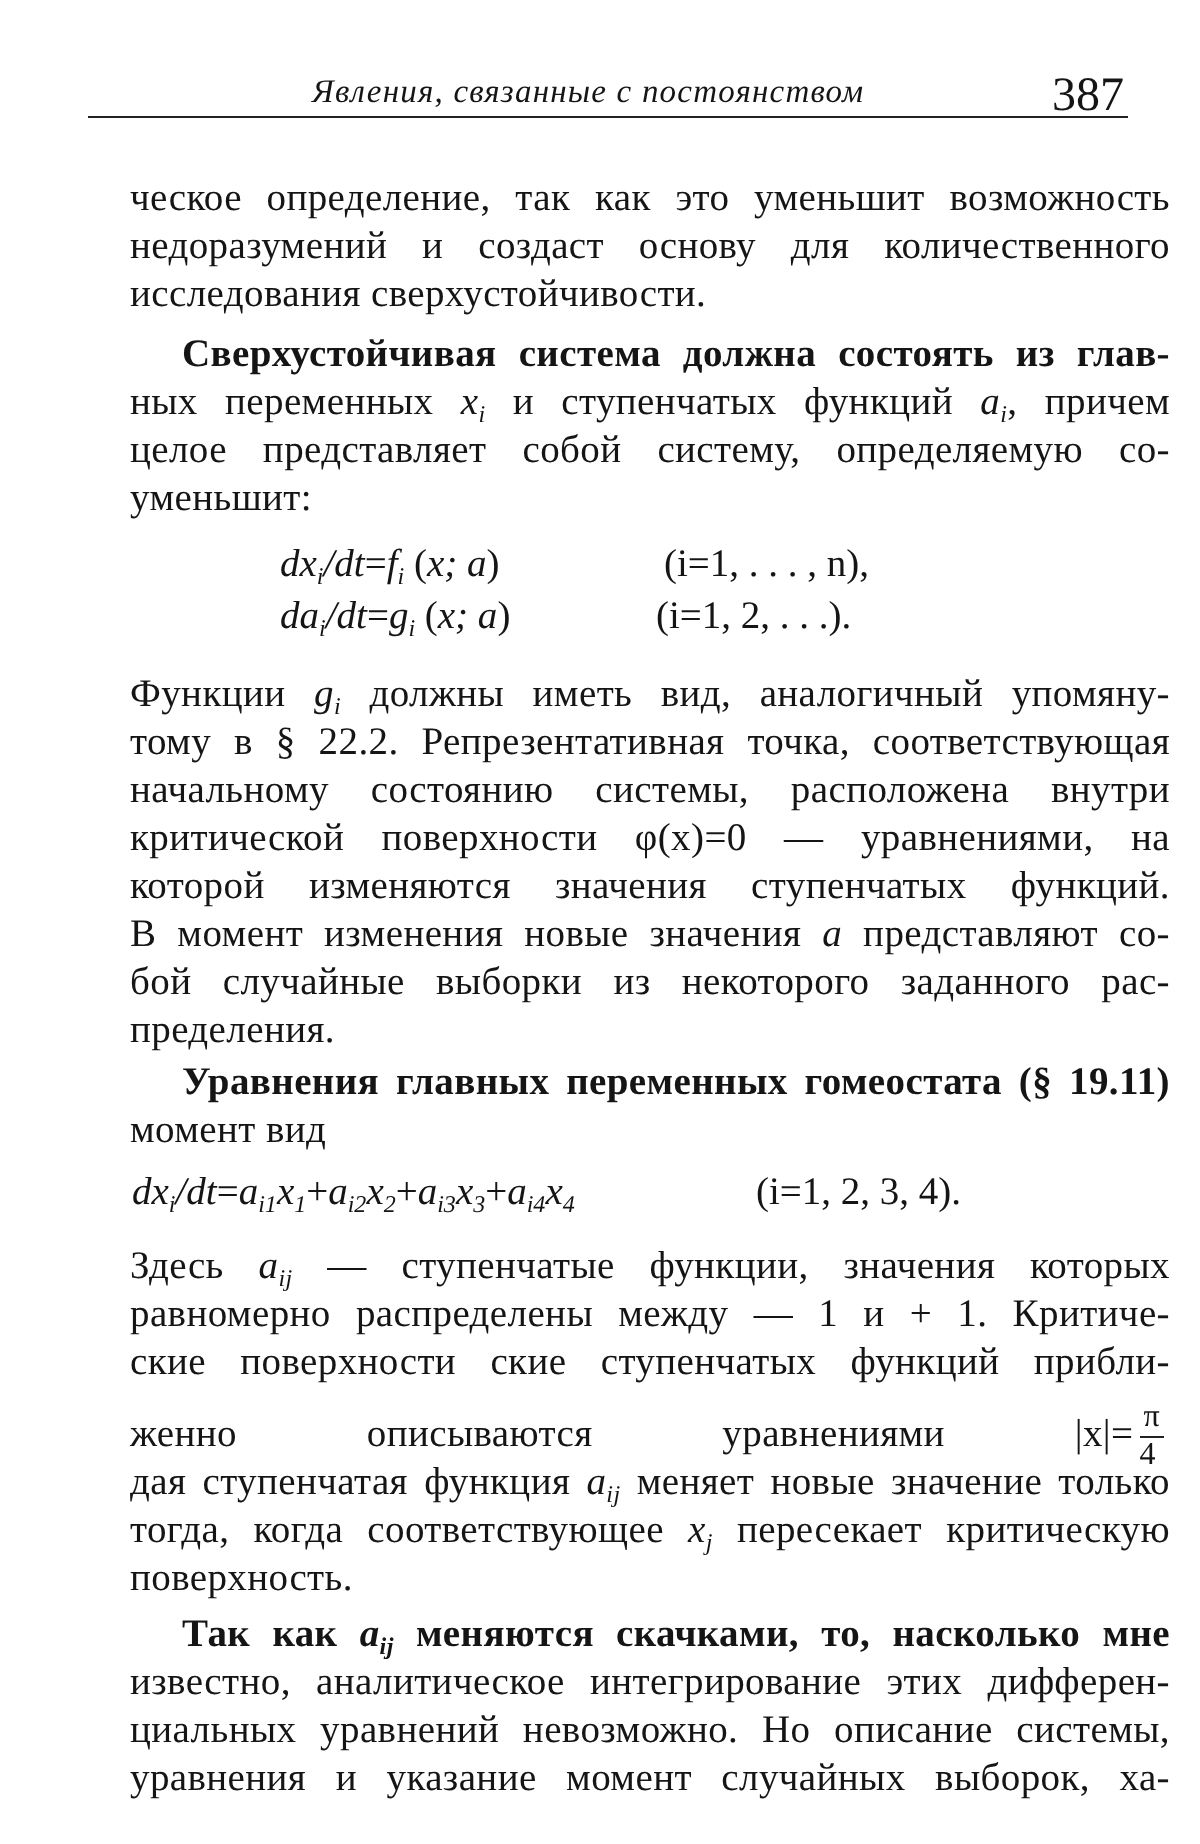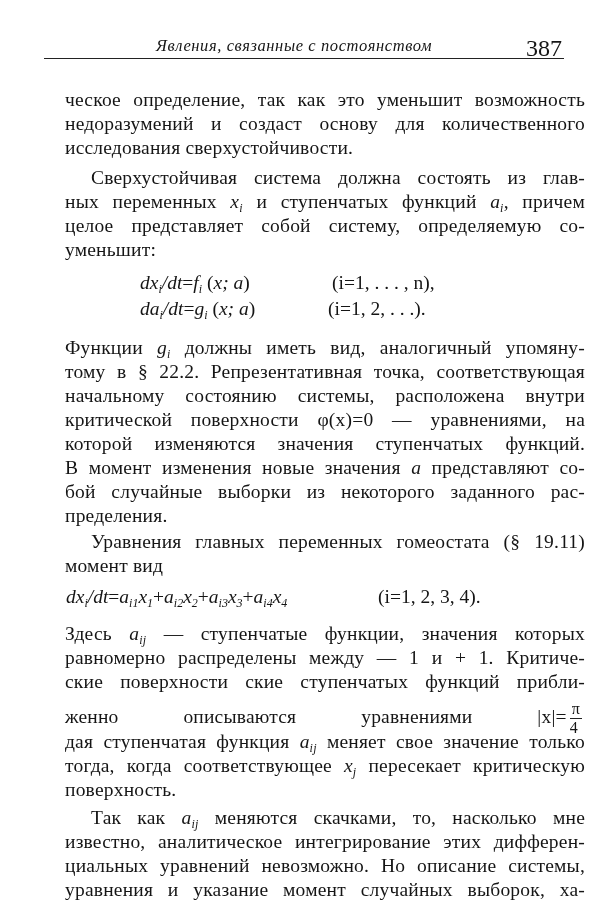--- a/index.html
+++ b/index.html
@@ -22,21 +22,21 @@
   .rule {
     position: absolute; top: 58px; left: 0; width: 520px; height: 0;
     border-top: 1.6px solid #222;
   }
   .line {
     position: absolute; left: 0; width: 520px; font-size: 19.5px;
     line-height: 24px; white-space: nowrap; text-align: justify;
     text-align-last: justify; letter-spacing: 0.2px; margin-left: 21px;
   }
   .line.last { text-align-last: left; }
-  .line.indent { padding-left: 26px; width: 494px; }
+  .line.indent { padding-left: 26px; width: 494px; font-weight: bold; }
   .eq {
     position: absolute; font-size: 19.5px; font-style: italic; white-space: nowrap;
   }
   .eq .up { font-style: normal; }
   i { font-style: italic; }
   sub { font-size: 12px; vertical-align: -4px; line-height: 0; }
   .frac {
     display: inline-block; vertical-align: middle; text-align: center;
     font-size: 16px; line-height: 18px; margin: 0 3px;
   }
@@ -93,21 +93,21 @@
   <div class="line last" style="top:554px">момент вид</div>
 
   <div class="eq" style="top:586px; left:22px">dx<sub>i</sub>/dt<span class="up">=</span>a<sub>i1</sub>x<sub>1</sub><span class="up">+</span>a<sub>i2</sub>x<sub>2</sub><span class="up">+</span>a<sub>i3</sub>x<sub>3</sub><span class="up">+</span>a<sub>i4</sub>x<sub>4</sub></div>
   <div class="eq" style="top:586px; left:334px"><span class="up">(i=1, 2, 3, 4).</span></div>
 
   <div>
     <div class="line" style="top:622px"><span>Здесь </span><i>a<sub>ij</sub></i><span> — ступенчатые функции, значения которых</span></div>
     <div class="line" style="top:646px">равномерно распределены между — 1 и + 1. Критиче-</div>
     <div class="line" style="top:670px">ские поверхности ские ступенчатых функций прибли-</div>
     <div class="line" style="top:700px"><span>женно описываются уравнениями </span><span>|x|=</span><span class="frac"><span class="num">π</span><span class="den">4</span></span></div>
-    <div class="line" style="top:730px"><span>дая ступенчатая функция </span><i>a<sub>ij</sub></i><span> меняет свое значение только</span></div>
+    <div class="line" style="top:730px"><span>дая ступенчатая функция </span><i>a<sub>ij</sub></i><span> меняет новые значение только</span></div>
     <div class="line" style="top:754px"><span>тогда, когда соответствующее </span><i>x<sub>j</sub></i><span> пересекает критическую</span></div>
     <div class="line last" style="top:778px">поверхность.</div>
   </div>
 
   <div>
     <div class="line indent" style="top:806px"><span>Так как </span><i>a<sub>ij</sub></i><span> меняются скачками, то, насколько мне</span></div>
   </div>
 </div>
 
 <style>

